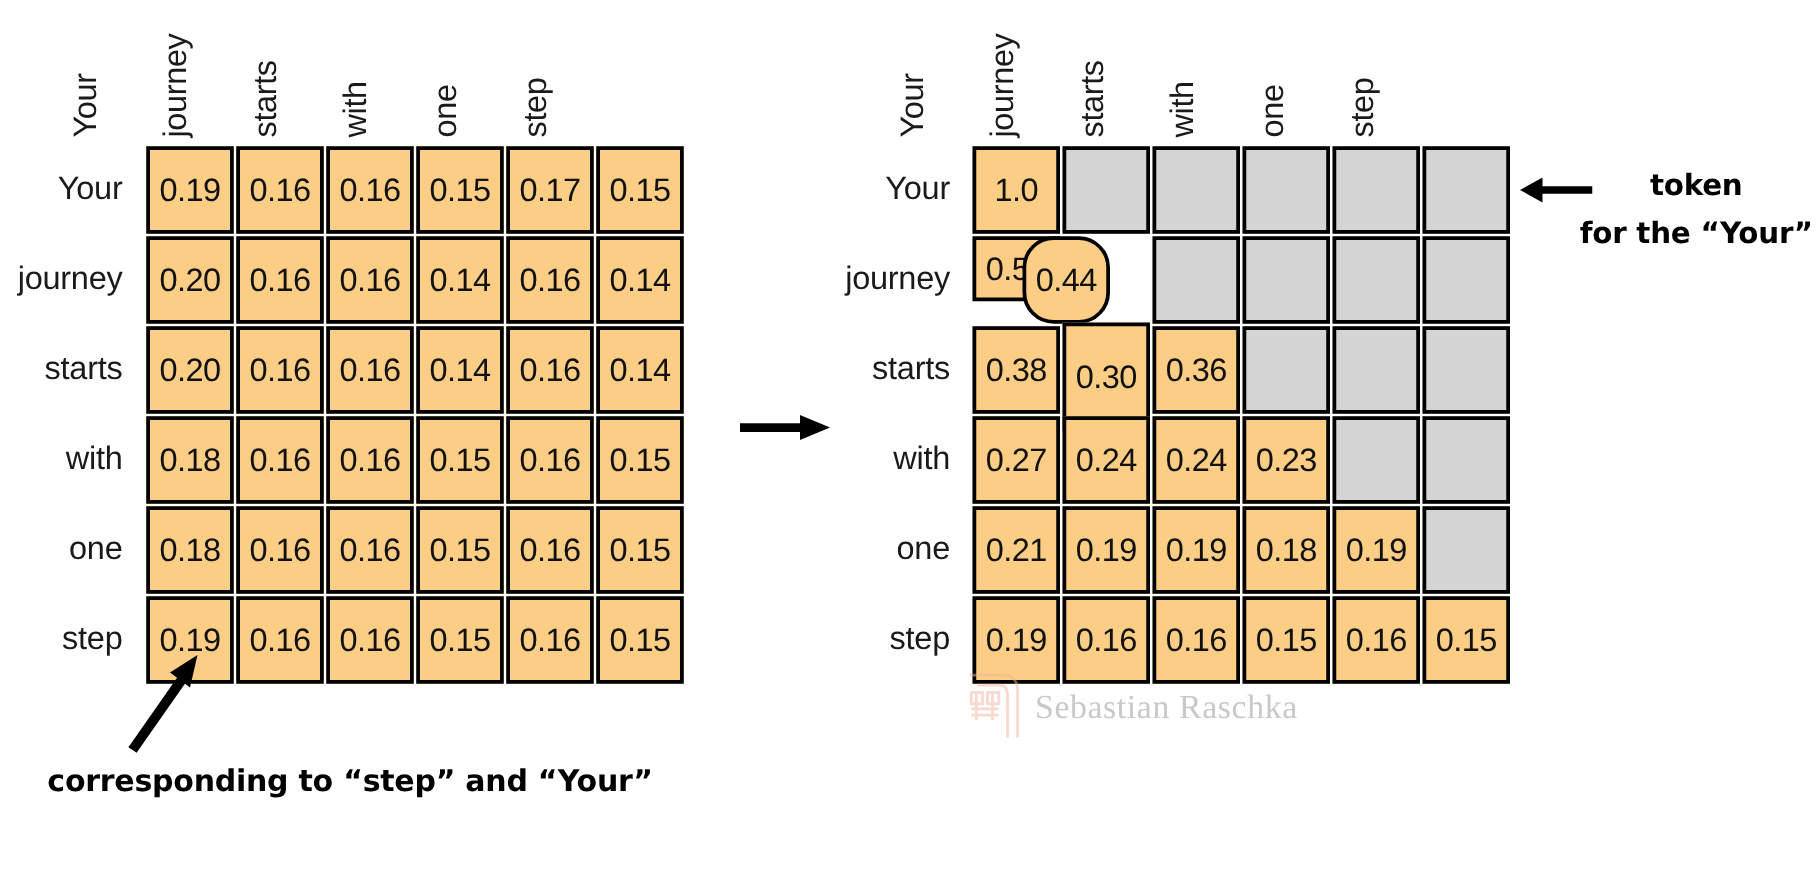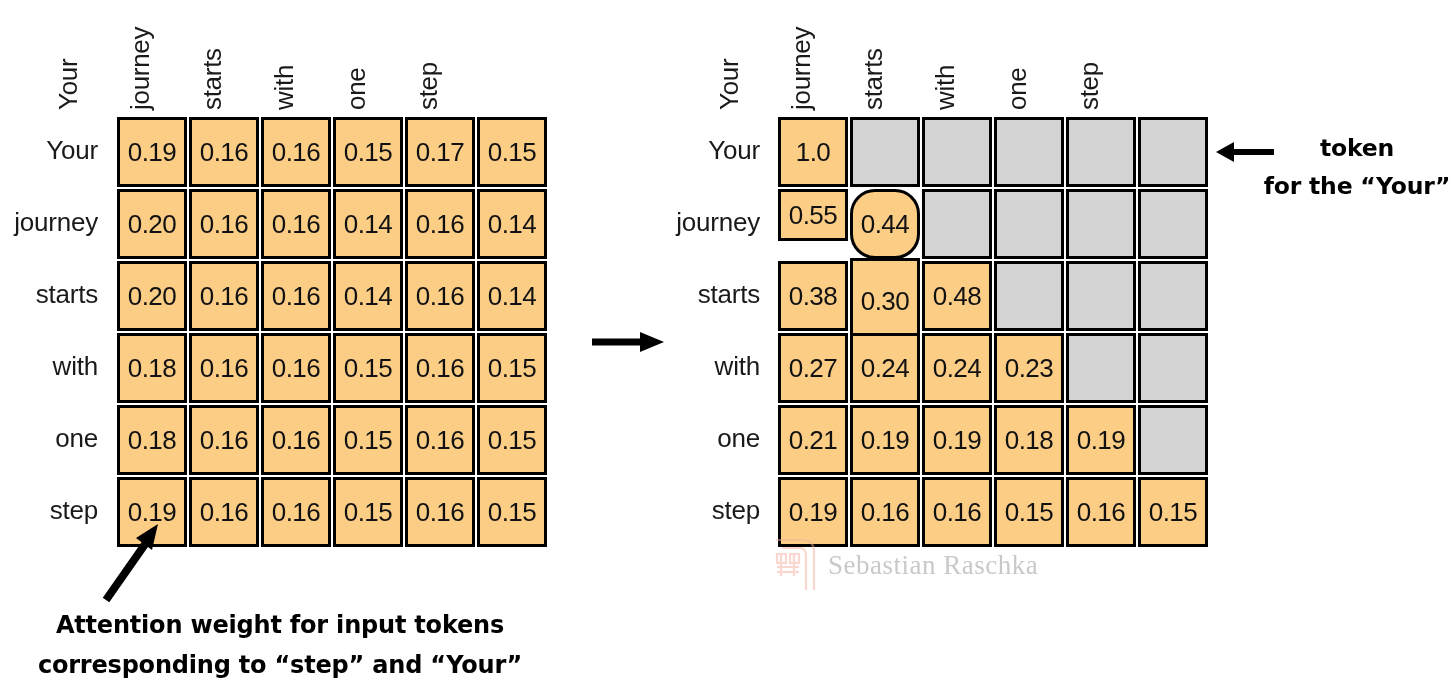--- a/index.html
+++ b/index.html
@@ -197,28 +197,28 @@
     <div class="row-label" style="left: 570px; width: 190px; top: 351px;">with</div>
     <div class="row-label" style="left: 570px; width: 190px; top: 423px;">one</div>
     <div class="row-label" style="left: 570px; width: 190px; top: 495px;">step</div>
     <div class="cell filled" style="left: 778px; top: 117px; width: 70px; height: 70px;">1.0</div>
     <div class="cell masked" style="left: 850px; top: 117px; width: 70px; height: 70px;"></div>
     <div class="cell masked" style="left: 922px; top: 117px; width: 70px; height: 70px;"></div>
     <div class="cell masked" style="left: 994px; top: 117px; width: 70px; height: 70px;"></div>
     <div class="cell masked" style="left: 1066px; top: 117px; width: 70px; height: 70px;"></div>
     <div class="cell masked" style="left: 1138px; top: 117px; width: 70px; height: 70px;"></div>
     <div class="cell filled" style="left: 778px; top: 189px; width: 70px; height: 52px;">0.55</div>
-    <div class="cell filled" style="left: 850px; top: 189px; width: 70px; height: 70px; border-radius: 25px;">0.44</div>
+    <div class="cell filled" style="left: 818px; top: 189px; width: 70px; height: 70px; border-radius: 25px;">0.44</div>
     <div class="cell masked" style="left: 922px; top: 189px; width: 70px; height: 70px;"></div>
     <div class="cell masked" style="left: 994px; top: 189px; width: 70px; height: 70px;"></div>
     <div class="cell masked" style="left: 1066px; top: 189px; width: 70px; height: 70px;"></div>
     <div class="cell masked" style="left: 1138px; top: 189px; width: 70px; height: 70px;"></div>
     <div class="cell filled" style="left: 778px; top: 261px; width: 70px; height: 70px;">0.38</div>
     <div class="cell filled" style="left: 850px; top: 258px; width: 70px; height: 87px;">0.30</div>
-    <div class="cell filled" style="left: 922px; top: 261px; width: 70px; height: 70px;">0.48</div>
+    <div class="cell filled" style="left: 922px; top: 261px; width: 70px; height: 70px;">0.36</div>
     <div class="cell masked" style="left: 994px; top: 261px; width: 70px; height: 70px;"></div>
     <div class="cell masked" style="left: 1066px; top: 261px; width: 70px; height: 70px;"></div>
     <div class="cell masked" style="left: 1138px; top: 261px; width: 70px; height: 70px;"></div>
     <div class="cell filled" style="left: 778px; top: 333px; width: 70px; height: 70px;">0.27</div>
     <div class="cell filled" style="left: 850px; top: 333px; width: 70px; height: 70px;">0.24</div>
     <div class="cell filled" style="left: 922px; top: 333px; width: 70px; height: 70px;">0.24</div>
     <div class="cell filled" style="left: 994px; top: 333px; width: 70px; height: 70px;">0.23</div>
     <div class="cell masked" style="left: 1066px; top: 333px; width: 70px; height: 70px;"></div>
     <div class="cell masked" style="left: 1138px; top: 333px; width: 70px; height: 70px;"></div>
     <div class="cell filled" style="left: 778px; top: 405px; width: 70px; height: 70px;">0.21</div>
@@ -244,21 +244,20 @@
   <line x1="10" y1="84" x2="52" y2="24" stroke="#000" stroke-width="8"></line>
   <polygon points="62,8 40,22 56,34" fill="#000"></polygon>
 </svg>
 
 <div class="callout" id="masked-note">
     <div>token</div>
     <div>for the “Your”</div>
   </div>
 
 <div class="callout" id="bottom-note">
-    <div>Attention weight for input tokens</div>
     <div>corresponding to “step” and “Your”</div>
   </div>
 
 <div class="watermark">
   <svg class="watermark-mark" viewBox="0 0 46 58">
     <g stroke="#f2b3a0" stroke-width="2.2" fill="none">
       <path d="M4 4 H30 Q42 4 42 16 V54"></path>
       <path d="M10 12 H28 Q34 12 34 20 V54"></path>
       <rect x="5" y="18" width="9" height="9"></rect>
       <rect x="18" y="18" width="9" height="9"></rect>

